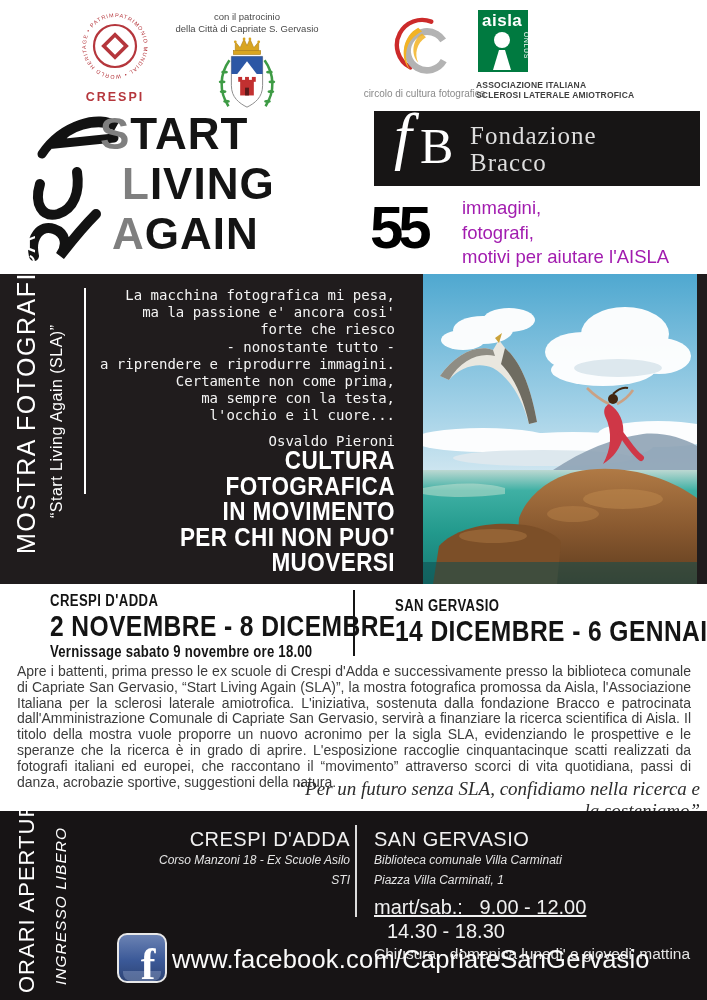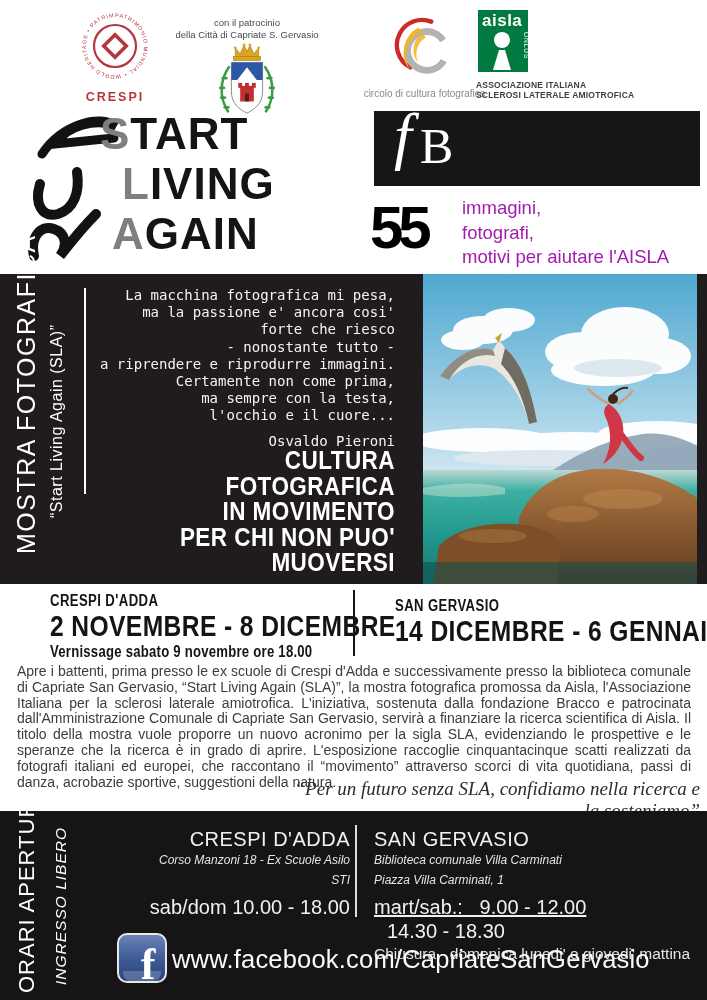--- a/index.html
+++ b/index.html
@@ -2,21 +2,21 @@
 <html><head>
 <meta charset="utf-8">
 <style>
   html,body{margin:0;padding:0;background:#e9e9e9;}
   #poster{position:relative;width:707px;height:1000px;background:#ffffff;overflow:hidden;
           font-family:"Liberation Sans",sans-serif;color:#1a1a1a;}
   .abs{position:absolute;}
 
   
   .logo-caption{color:#8a8a8a;font-size:10px;text-align:center;}
-  #patronage{left:171px;top:17px;width:152px;text-align:center;font-size:9.5px;line-height:11.5px;color:#4a4a4a;}
+  #patronage{left:171px;top:11px;width:152px;text-align:center;font-size:9.5px;line-height:11.5px;color:#4a4a4a;}
   #unesco-block{left:79px;top:10px;width:72px;text-align:center;}
   #unesco-label{font-size:12.5px;font-weight:bold;color:#b5363c;letter-spacing:2px;margin-top:-2px;}
   #circolo-block{left:352px;top:16px;width:145px;text-align:center;}
   #circolo-caption{margin-top:2px;}
   #aisla-block{left:476px;top:10px;width:160px;}
   .aisla-caption{font-size:8.5px;line-height:10px;color:#3f3f3f;font-weight:bold;letter-spacing:.2px;}
 
   
   #sla-script{left:22px;top:110px;}
   #title-block{left:100px;top:109px;font-weight:800;font-size:44px;line-height:50px;letter-spacing:1px;}
@@ -165,20 +165,24 @@
 
   <div class="abs" id="title-block">
     <div class="t-line"><span class="first">S</span><span class="rest">TART</span></div>
     <div class="t-line ind1"><span class="first">L</span><span class="rest">IVING</span></div>
     <div class="t-line ind2"><span class="first">A</span><span class="rest">GAIN</span></div>
   </div>
 
   <div class="abs" id="bracco-box">
     <span class="fb-f">f</span>
     <span class="fb-B">B</span>
+    <div id="bracco-name">
+      <div>Fondazione</div>
+      <div>Bracco</div>
+    </div>
   </div>
 
   <div class="abs" id="count-number">55</div>
   <div class="abs" id="count-lines">
     <div>immagini,</div>
     <div>fotografi,</div>
     <div>motivi per aiutare l'AISLA</div>
   </div>
 
   <div class="abs" id="exhibit">
@@ -285,21 +289,20 @@
   <div class="abs" id="script-quote">“Per un futuro senza SLA, confidiamo nella ricerca e la sosteniamo”</div>
 
   <div class="abs" id="footer">
     <div class="vtext" id="orari-label">ORARI APERTURA</div>
     <div class="vtext" id="ingresso-label">INGRESSO LIBERO</div>
 
     <div class="abs" id="crespi-info">
       <div class="f-place">CRESPI D'ADDA</div>
       <div class="f-addr">Corso Manzoni 18 - Ex Scuole Asilo</div>
       <div class="f-addr">STI</div>
-      <div class="f-hours">sab/dom 10.00 - 18.00</div>
     </div>
 
     <div class="abs" id="footer-divider"></div>
 
     <div class="abs" id="gervasio-info">
       <div class="f-place">SAN GERVASIO</div>
       <div class="f-addr">Biblioteca comunale Villa Carminati</div>
       <div class="f-addr">Piazza Villa Carminati, 1</div>
       <div class="f-hours pre">mart/sab.:   9.00 - 12.00</div>
       <div class="f-hours2">14.30 - 18.30</div>

